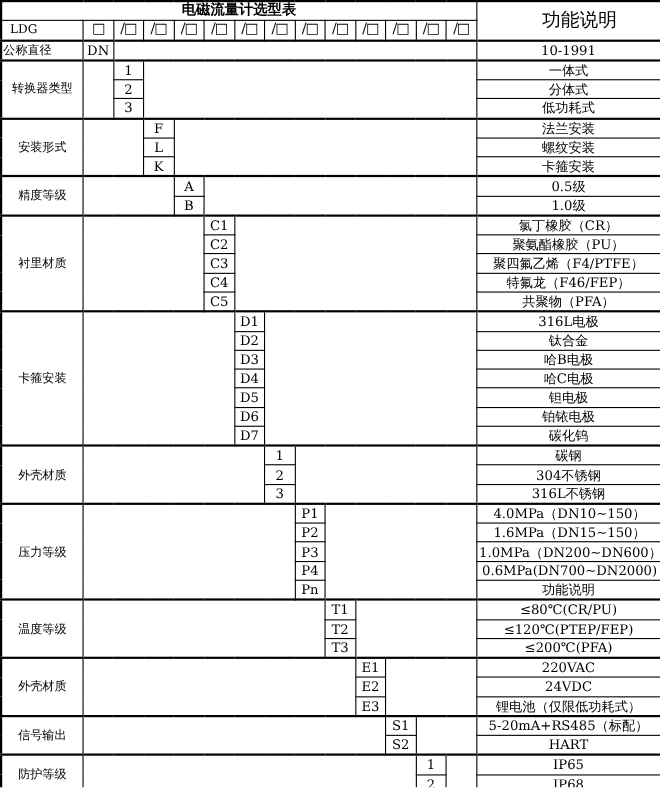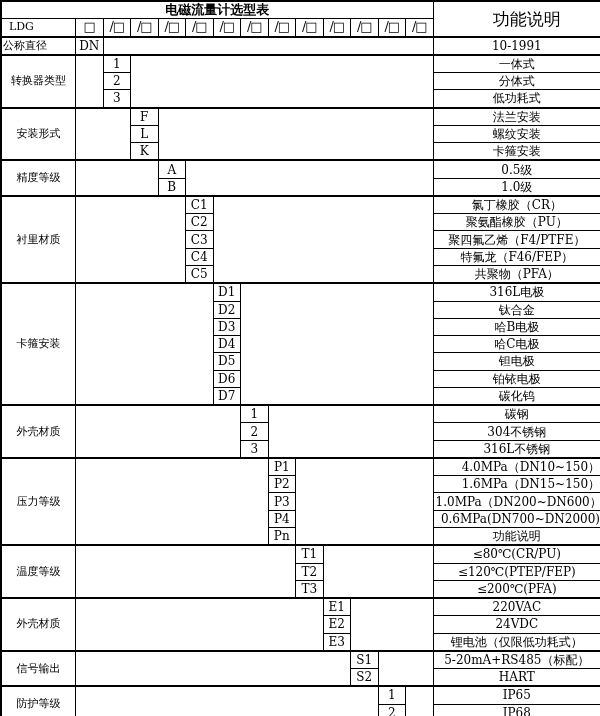--- a/index.html
+++ b/index.html
@@ -23,21 +23,21 @@
     overflow:hidden;
     white-space:nowrap;
   }
   tr.grp > td{border-top:2px solid #000;}
   td.title{font-weight:bold;font-size:13px;}
   td.deschdr{font-size:17px;padding-left:20px;}
   td.cat{font-size:11px;}
   td.catleft{text-align:left;padding-left:1px;letter-spacing:0;}
   td.ldg{text-align:left;padding-left:7px;}
   td.boxcell{font-size:13px;letter-spacing:-1px;}
-  td.desc.left{text-align:right;padding-left:2px;}
+  td.desc.left{text-align:center;padding-left:2px;}
   td.fill{border-top:1px solid #000;border-bottom:1px solid #000;}
 </style>
 </head>
 <body>
 
 <div class="wrap">
   <table>
     <colgroup>
       <col style="width:74.5px">
       <col style="width:27.5px">

